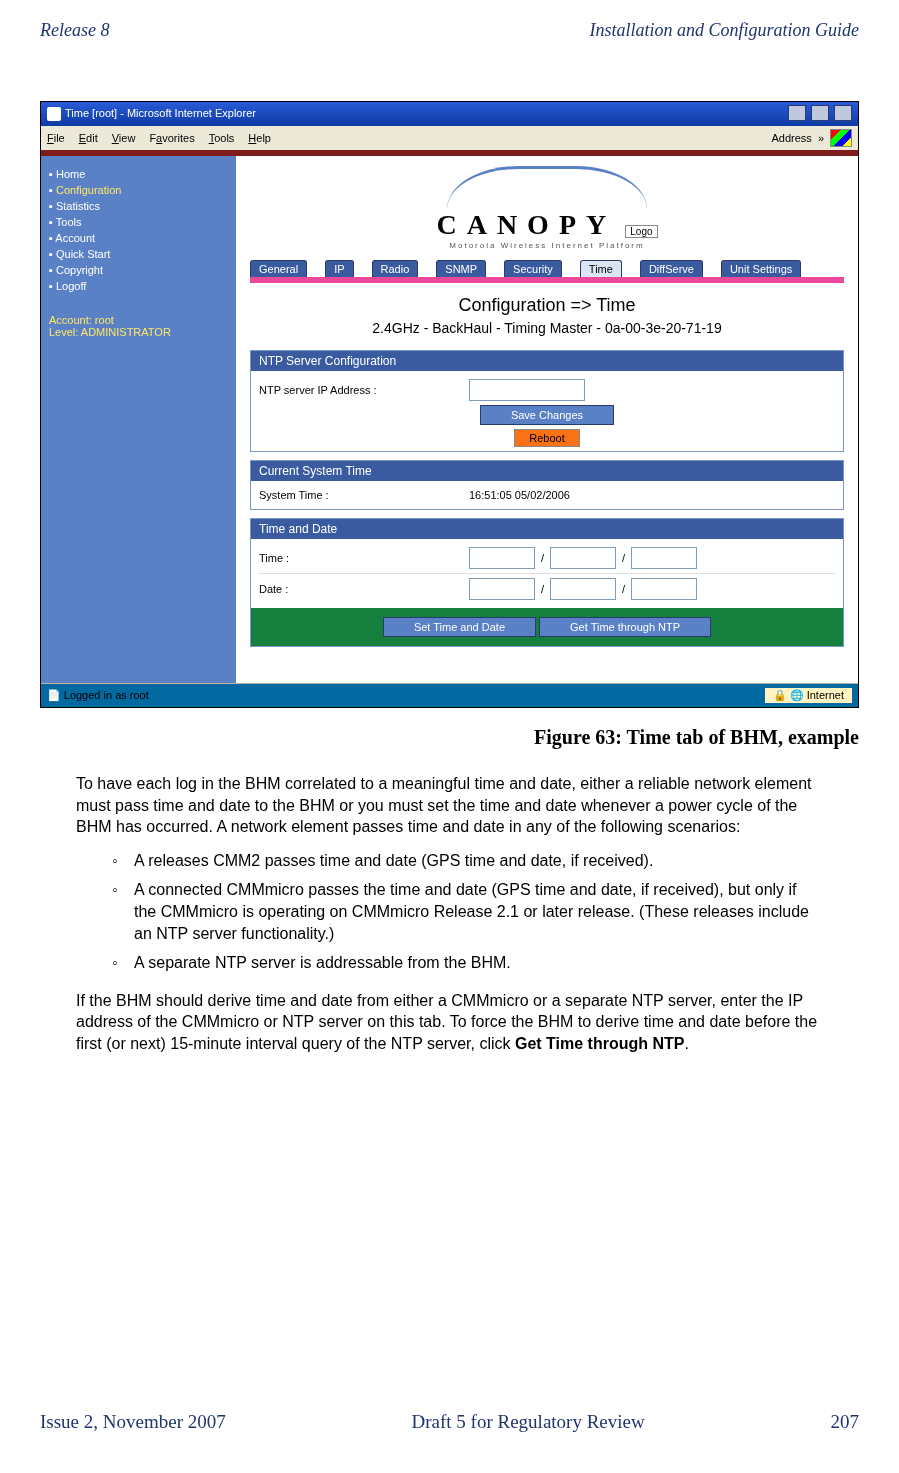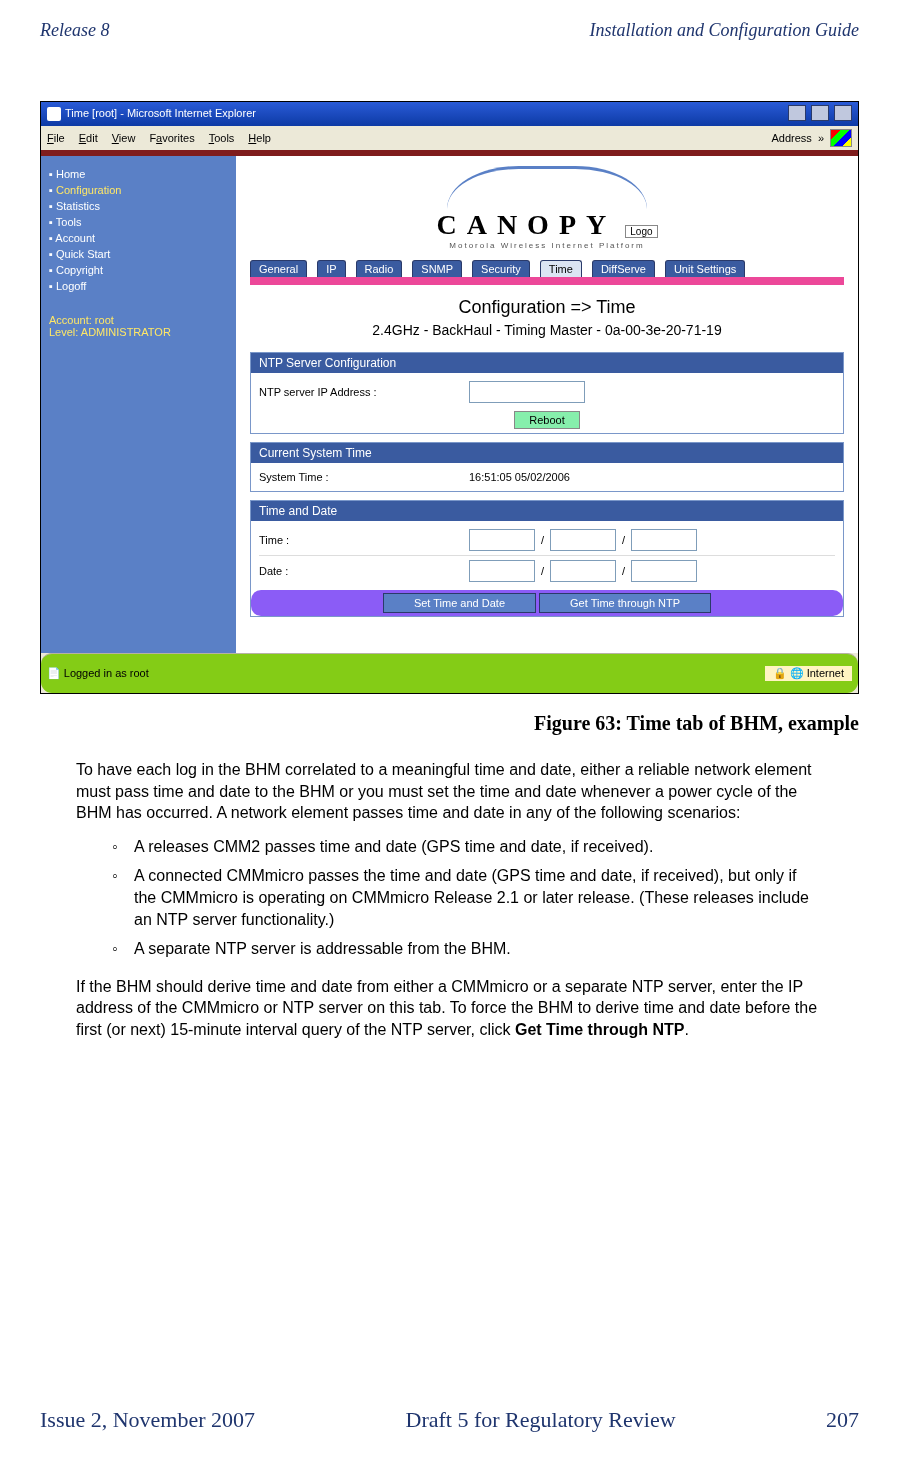--- a/index.html
+++ b/index.html
@@ -68,46 +68,46 @@
   .sidebar li { padding:2px 0;}
   .sidebar li.active { color:#ffe766; }
   .sidebar .acct { color:#ffe766; font-size:11px;}
   .maincol { flex:1; padding:4px 0 10px 0; display:flex; flex-direction:column; align-items:center; }
   .logo { margin:6px 0 10px 0; display:flex; flex-direction:column; align-items:center;}
   .logo .arc { width:200px; height:40px; border-top:3px solid #5a80c6; border-radius:100px 100px 0 0 / 60px 60px 0 0;}
   .logo .wordmark { font-family: "Times New Roman", serif; font-size:28px; letter-spacing:10px; color:#000; font-weight:bold;}
   .logo .tagline { font-size:8px; letter-spacing:2px; color:#555;}
   .logo .box { display:inline-block; border:1px solid #888; padding:0 4px; font-size:10px; margin-left:6px; vertical-align:middle;}
   .tabs { align-self:stretch; padding:0 14px; }
-  .tabs-inner { display:flex; gap:10px; border-bottom:8px solid #ec4899;align-items:flex-end;}
+  .tabs-inner { display:flex; gap:18px; border-bottom:6px solid #ec4899;align-items:flex-end;}
   .tab { background:#3a5ba0; color:#fff; padding:2px 8px; font-size:11px; border-radius:3px 3px 0 0; border:1px solid #2a3a6a; border-bottom:none;}
   .tab.active { background:#dbe4f3; color:#000;}
   .ptitle { font-size:18px; margin:12px 0 4px 0;}
   .psub { font-size:14px; margin-bottom:14px;}
   .panel { align-self:stretch; margin:0 14px 8px 14px; border:1px solid #7a97c9; background:#fff;}
   .panel-h { background:#3a5ba0; color:#fff; padding:3px 8px; font-size:12px;}
   .panel-b { padding:4px 8px;}
   .formrow { display:flex; align-items:center; padding:4px 0;}
   .formrow .lbl { width:210px;}
   .txt { border:1px solid #7f9db9; height:18px; width:110px; background:#fff; }
-  .btn { background:#86efac; border:1px solid #888; padding:2px 14px; font-size:11px; }
+  .btn { background:#f97316; border:1px solid #888; padding:2px 14px; font-size:11px; }
   .btn.blue { background:#5a80c6; color:#fff; border:1px solid #2a3a6a; padding:3px 30px;}
   .center { text-align:center;}
   .triple input { width:60px;}
   .sep { padding:0 6px;}
-  .footerbtns { background:#8b5cf6; padding:3px; text-align:center;border-radius:10px;}
-  .statusbar { background:#84cc16; border-top:1px solid #b7b2a4; padding:12px 6px; display:flex; justify-content:space-between; align-items:center; font-size:11px;border-radius:11px;}
+  .footerbtns { background:#15803d; padding:9px; text-align:center;}
+  .statusbar { background:#0369a1; border-top:1px solid #b7b2a4; padding:4px 6px; display:flex; justify-content:space-between; align-items:center; font-size:11px;}
   .statusbar .zone { background:#fff4c2; padding:1px 8px;}
   .caption { text-align:right; font-family:"Times New Roman",serif; font-size:20px; font-weight:bold; margin:18px 0 24px 0;}
   .bodytext { font-family: Arial, Helvetica, sans-serif; font-size:16px; line-height:1.35; margin:0 36px;}
   .bodytext p { margin:0 0 12px 0;}
   .bodytext ul { margin:4px 0 16px 0; padding-left:36px; list-style:none;}
   .bodytext li { position:relative; padding-left:22px; margin-bottom:8px;}
   .bodytext li::before { content:"◦"; position:absolute; left:0; top:0;}
-  .ftr { margin-top:auto; display:flex; justify-content:space-between; font-family:"Palatino Linotype","Book Antiqua",serif; font-size:22px; color:#1f356e;}
+  .ftr { margin-top:auto; display:flex; justify-content:space-between; font-family:"Palatino Linotype","Book Antiqua",serif; font-size:19px; color:#1f356e;}
   .u { text-decoration: underline;}
 </style>
 </head>
 <body>
 
 <div class="page">
 
   <div class="hdr">
     <span>Release 8</span>
     <span>Installation and Configuration Guide</span>
@@ -178,20 +178,23 @@
         <div class="ptitle">Configuration =&gt; Time</div>
         <div class="psub">2.4GHz - BackHaul - Timing Master - 0a-00-3e-20-71-19</div>
 
         <div class="panel">
           <div class="panel-h">NTP Server Configuration</div>
           <div class="panel-b">
             <div class="formrow">
               <span class="lbl">NTP server IP Address :</span>
               <input class="txt" style="">
             </div>
+            <div class="center">
+              <button class="btn blue">Save Changes</button>
+            </div>
             <div class="center" style="margin-top:4px;">
               <button class="btn">Reboot</button>
             </div>
           </div>
         </div>
 
         <div class="panel">
           <div class="panel-h">Current System Time</div>
           <div class="panel-b">
             <div class="formrow">

